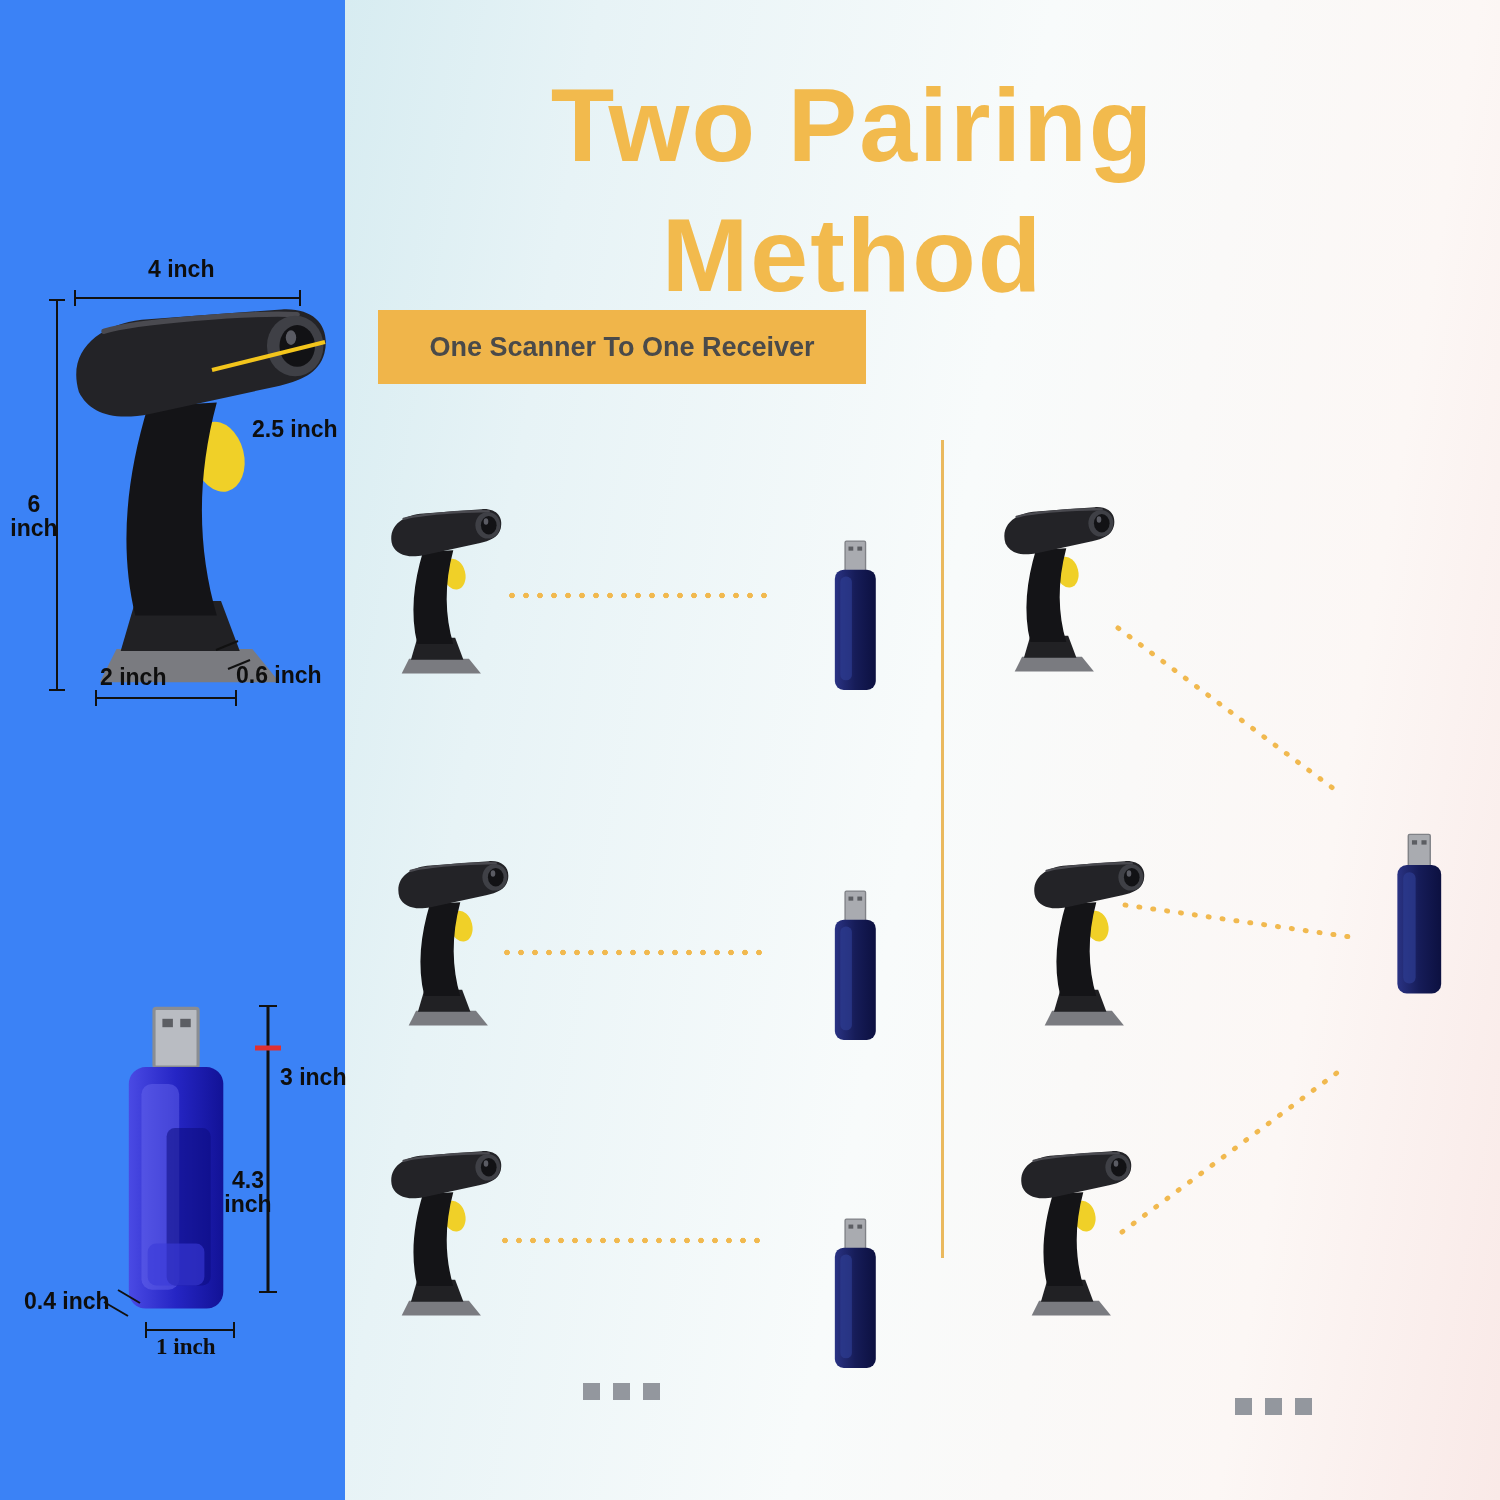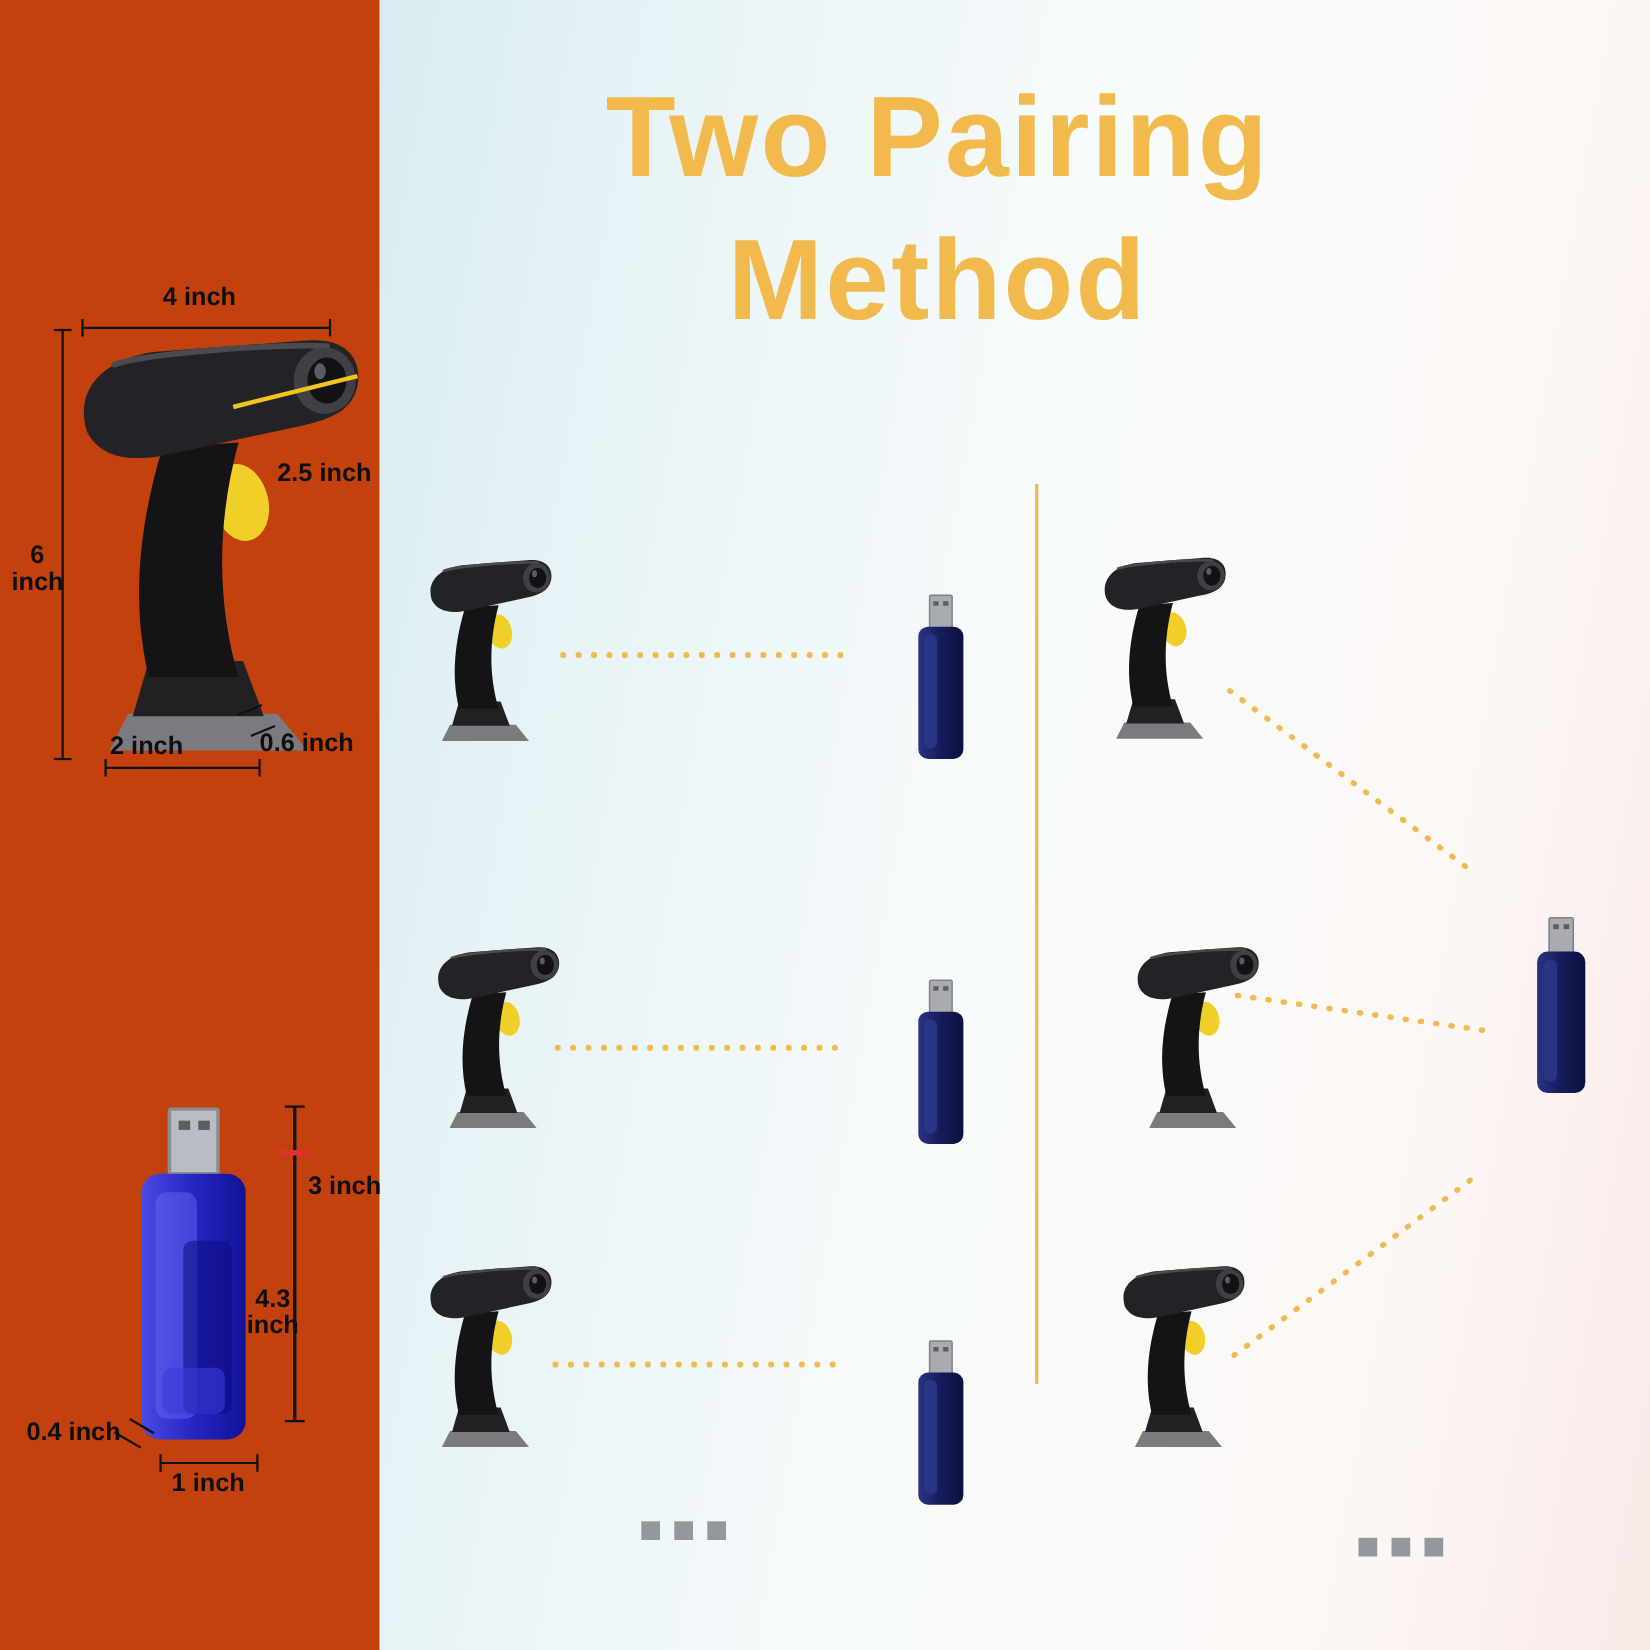--- a/index.html
+++ b/index.html
@@ -5,21 +5,21 @@
   html,body{margin:0;padding:0;background:#ffffff;}
   .canvas{
     position:relative;width:1500px;height:1500px;overflow:hidden;
     font-family:"Liberation Sans", sans-serif;background:#ffffff;
   }
   .defs-svg{position:absolute;width:0;height:0;}
   .right-panel{
     position:absolute;left:345px;top:0;width:1155px;height:1500px;z-index:0;
     background:linear-gradient(100deg,#d7ecf1 0%,#e7f3f6 18%,#f8fbfb 50%,#fcf7f5 80%,#f9e9e7 100%);
   }
-  .left-panel{position:absolute;left:0;top:0;width:345px;height:1500px;background:#c2410c;z-index:1;}
+  .left-panel{position:absolute;left:0;top:0;width:345px;height:1500px;background:#3b82f6;z-index:1;}
   .title{
     position:absolute;left:345px;top:60px;width:1015px;margin:0;z-index:2;
     font-size:104px;font-weight:bold;letter-spacing:2px;text-align:center;
     color:#F2BA4D;line-height:1.25;
   }
   .banner{
     position:absolute;z-index:2;background:#F0B54A;color:#4A4A4A;
     font-size:27px;font-weight:bold;display:flex;align-items:center;justify-content:center;
   }
   .b1{left:378px;top:310px;width:488px;height:74px;}
@@ -51,21 +51,21 @@
   .dim{position:absolute;z-index:4;font-weight:bold;font-size:23px;color:#0E0E0E;white-space:nowrap;}
   .dim.two{text-align:center;line-height:1.05;white-space:normal;}
   .l-4inch{left:148px;top:256px;}
   .l-25inch{left:252px;top:416px;text-align:center;}
   .l-6inch{left:8px;top:492px;width:52px;}
   .l-06inch{left:236px;top:662px;}
   .l-2inch{left:100px;top:664px;}
   .l-r3{left:280px;top:1064px;}
   .l-r25{left:218px;top:1168px;width:60px;}
   .l-r04{left:24px;top:1288px;}
-  .l-r1{left:156px;top:1334px;}
+  .l-r1{left:156px;top:1334px;font-family:Liberation Serif, serif;}
   .ellipsis{position:absolute;z-index:2;display:flex;gap:13px;}
   .e-l{left:583px;top:1383px;}
   .e-r{left:1235px;top:1398px;}
   .ellipsis span{display:block;width:17px;height:17px;background:#93979E;}
 </style>
 </head>
 <body>
 
 <div class="canvas">
 
@@ -165,20 +165,21 @@
     <div class="dim two l-r25">
       <span>4.3</span><br>
       <span>inch</span>
     </div>
     <div class="dim l-r04">0.4 inch</div>
     <div class="dim l-r1">1 inch</div>
   </div>
 
   <h1 class="title">Two Pairing Method</h1>
 
+  <div class="banner b1">One Scanner To One Receiver</div>
 
   <div class="divider"></div>
 
   <svg class="scanner s-l1" viewBox="0 0 260 380">
       <use href="#scanner-shape"></use>
     </svg>
   <svg class="scanner s-l2" viewBox="0 0 260 380">
       <use href="#scanner-shape"></use>
     </svg>
   <svg class="scanner s-l3" viewBox="0 0 260 380">

